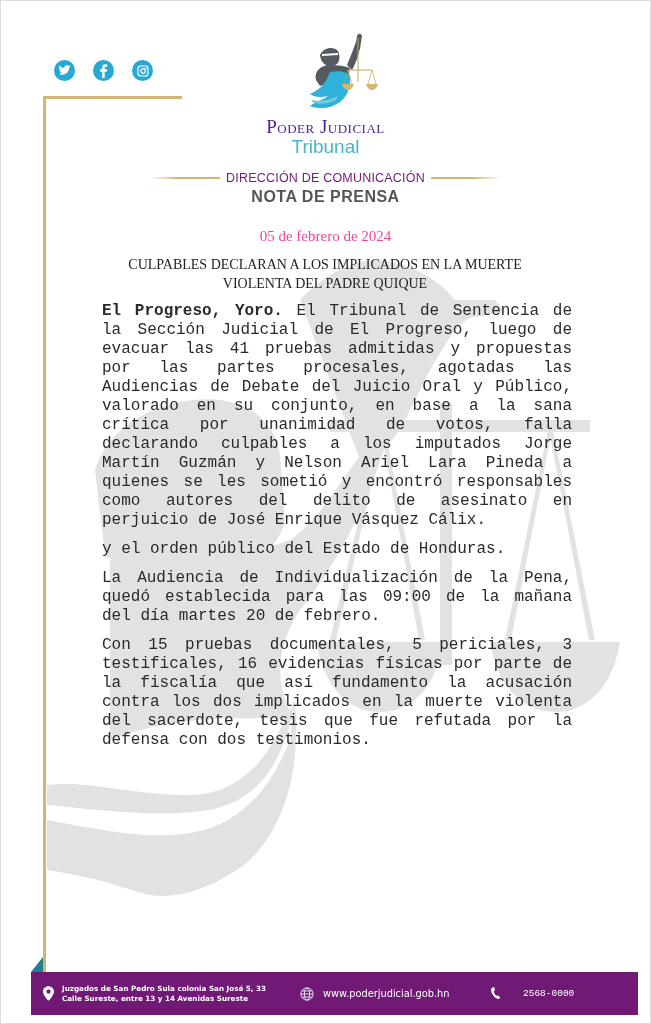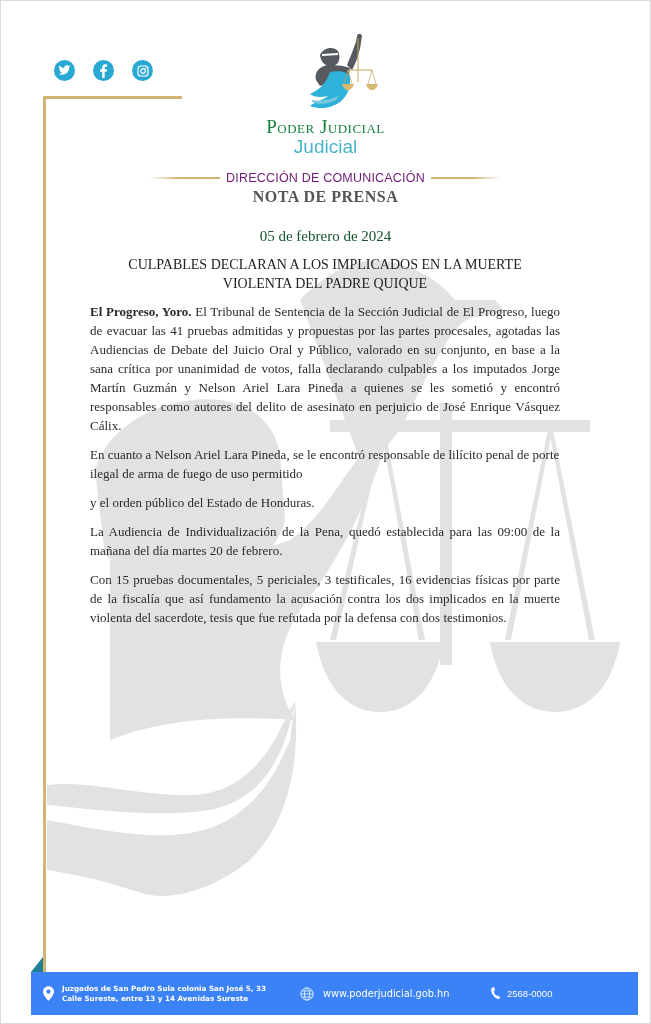--- a/index.html
+++ b/index.html
@@ -24,66 +24,66 @@
     .gold-top { position: absolute; left: 43px; top: 96px; width: 139px; height: 3px; background: #d2b574; z-index: 2; }
     .gold-left { position: absolute; left: 43px; top: 96px; width: 3px; height: 876px; background: #d2b574; z-index: 2; }
     .corner-tri {
       position: absolute; left: 31px; top: 957px; width: 0; height: 0;
       border-left: 12px solid transparent; border-bottom: 15px solid #1f7e93; z-index: 2;
     }
     
     .logo { position: absolute; left: 290px; top: 30px; width: 100px; height: 85px; z-index: 2; }
     .org-name {
       position: absolute; top: 116px; left: 0; width: 651px; text-align: center;
-      font-family: "Liberation Serif", serif; font-size: 19px; color: #15803d; letter-spacing: 0.5px; z-index: 2;
+      font-family: "Liberation Serif", serif; font-size: 19px; color: #4c1d95; letter-spacing: 0.5px; z-index: 2;
       font-variant: small-caps;
     }
     .org-country {
       position: absolute; top: 136px; left: 0; width: 651px; text-align: center;
       font-family: "Liberation Sans", sans-serif; font-size: 19px; color: #4ab4c9; z-index: 2;
     }
     .dept-row {
       position: absolute; top: 171px; left: 0; width: 651px; display: flex; justify-content: center; align-items: center; gap: 6px; z-index: 2;
     }
     .gold-rule { width: 70px; height: 2px; background: linear-gradient(90deg, rgba(210,181,116,0), #d2b574 40%, #d2b574); }
     .gold-rule.right { background: linear-gradient(90deg, #d2b574, #d2b574 60%, rgba(210,181,116,0)); }
     .dept {
       font-family: "Liberation Sans", sans-serif; font-size: 12.5px; color: #701a75; letter-spacing: 0.2px;
     }
     .doc-type {
       position: absolute; top: 188px; left: 0; width: 651px; text-align: center;
-      font-family: Liberation Serif, serif; font-weight: bold; font-size: 16px; color: #555; letter-spacing: 0.5px; z-index: 2;
+      font-family: Liberation Sans, sans-serif; font-weight: bold; font-size: 16px; color: #555; letter-spacing: 0.5px; z-index: 2;
     }
     .date {
       position: absolute; top: 228px; left: 0; width: 651px; text-align: center;
-      font-family: "Liberation Serif", serif; font-size: 15px; color: #14532d; z-index: 2;
+      font-family: "Liberation Serif", serif; font-size: 15px; color: #ec4899; z-index: 2;
     }
     .headline {
       position: absolute; top: 255px; left: 80px; width: 490px; text-align: center;
       font-family: "Liberation Serif", serif; font-size: 14px; line-height: 19px; color: #222; z-index: 2;
     }
     .body {
-      position: absolute; top: 302px; left: 90px; width: 470px; z-index: 2;
-      font-family: Liberation Serif, serif; font-size: 13px; line-height: 19px; color: #2a2a2a;
+      position: absolute; top: 302px; left: 102px; width: 470px; z-index: 2;
+      font-family: Liberation Mono, monospace; font-size: 16px; line-height: 19px; color: #2a2a2a;
     }
     .body p { margin: 0 0 10px 0; text-align: justify; }
     .body b { font-weight: bold; }
     
     .footer {
       position: absolute; left: 31px; top: 972px; width: 607px; height: 43px;
-      background: #3b82f6; z-index: 2; display: flex; align-items: center;
+      background: #701a75; z-index: 2; display: flex; align-items: center;
     }
     .f-address { display: flex; align-items: center; margin-left: 12px; width: 240px; }
     .f-address-text {
       margin-left: 8px; font-family: "DejaVu Sans", sans-serif; font-weight: bold; font-size: 7.2px; line-height: 10px; color: #fff;
     }
     .f-web { display: flex; align-items: center; margin-left: 17px; width: 190px; }
     .f-web-text { margin-left: 9px; font-family: "DejaVu Sans", sans-serif; font-size: 9.8px; color: #fff; }
     .f-phone { display: flex; align-items: center; margin-left: 0px; }
-    .f-phone-text { margin-left: 6px; font-family: Liberation Sans, sans-serif; font-size: 9.5px; color: #fff; }
+    .f-phone-text { margin-left: 22px; font-family: Liberation Mono, monospace; font-size: 9.5px; color: #fff; }
   </style>
 </head>
 <body>
 
 <div class="page-edge"></div>
 
 <svg class="watermark" viewBox="0 0 651 1024">
   <g fill="#e2e2e2">
 
     <path d="M300 300 C330 270, 360 255, 390 262 C420 268, 440 282, 455 300 L495 300 L505 312 L470 318 C455 325, 445 345, 430 370 L405 420 C395 440, 380 455, 360 460 Z"></path>
@@ -145,39 +145,38 @@
   <path fill="#7cc9dd" d="M22 70 C30 72, 40 70, 48 66 L46 70 C38 74, 30 75, 22 72 Z"></path>
 
   <line x1="68" y1="8" x2="68" y2="52" stroke="#c9a55a" stroke-width="1"></line>
   <line x1="58" y1="40" x2="82" y2="40" stroke="#c9a55a" stroke-width="1"></line>
   <path d="M58 40 L54 54 M58 40 L62 54 M82 40 L78 54 M82 40 L86 54" stroke="#c9a55a" stroke-width="0.7" fill="none"></path>
   <path fill="#d8b870" d="M52 54 L64 54 C63 58, 60 60, 58 60 C56 60, 53 58, 52 54 Z"></path>
   <path fill="#d8b870" d="M76 54 L88 54 C87 58, 84 60, 82 60 C80 60, 77 58, 76 54 Z"></path>
 </svg>
 
 <div class="org-name">Poder Judicial</div>
-<div class="org-country">Judicial</div>
+<div class="org-country">Tribunal</div>
 
 <div class="dept-row">
   <div class="gold-rule"></div>
   <span class="dept">DIRECCIÓN DE COMUNICACIÓN</span>
   <div class="gold-rule right"></div>
 </div>
 <div class="doc-type">NOTA DE PRENSA</div>
 
 <div class="date">05 de febrero de 2024</div>
 
 <div class="headline">
   <div>CULPABLES DECLARAN A LOS IMPLICADOS EN LA MUERTE</div>
   <div>VIOLENTA DEL PADRE QUIQUE</div>
 </div>
 
 <div class="body">
   <p><b>El Progreso, Yoro.</b><span> El Tribunal de Sentencia de  la Sección Judicial de El Progreso, luego de evacuar las 41 pruebas  admitidas y propuestas  por las partes procesales, agotadas  las Audiencias de Debate del Juicio Oral y Público, valorado en su conjunto, en base a la sana crítica por unanimidad de votos,  falla declarando culpables a los imputados Jorge Martín Guzmán y Nelson Ariel Lara Pineda a quienes se les sometió y encontró responsables como autores del delito de asesinato en perjuicio de José Enrique Vásquez Cálix.</span></p>
-  <p style="text-align:left">En cuanto a Nelson Ariel Lara Pineda, se le encontró responsable de lilícito penal de porte ilegal de arma de fuego de uso permitido</p>
   <p>y el orden público del Estado de Honduras.</p>
   <p>La Audiencia de Individualización de la Pena, quedó establecida para las 09:00 de la mañana del día martes 20 de febrero.</p>
   <p>Con 15 pruebas documentales, 5 periciales, 3 testificales, 16 evidencias físicas por parte de la fiscalía que así fundamento la acusación contra los dos implicados en la muerte violenta del sacerdote, tesis que fue refutada por la defensa con dos testimonios.</p>
 </div>
 
 <div class="footer">
   <div class="f-address">
     <svg width="11" height="15" viewBox="0 0 12 16">
       <path fill="#fff" d="M6 0C2.7 0 0 2.6 0 5.9 0 10.3 6 16 6 16s6-5.7 6-10.1C12 2.6 9.3 0 6 0zm0 8.2c-1.3 0-2.3-1-2.3-2.3S4.7 3.6 6 3.6s2.3 1 2.3 2.3S7.3 8.2 6 8.2z"></path>
     </svg>

